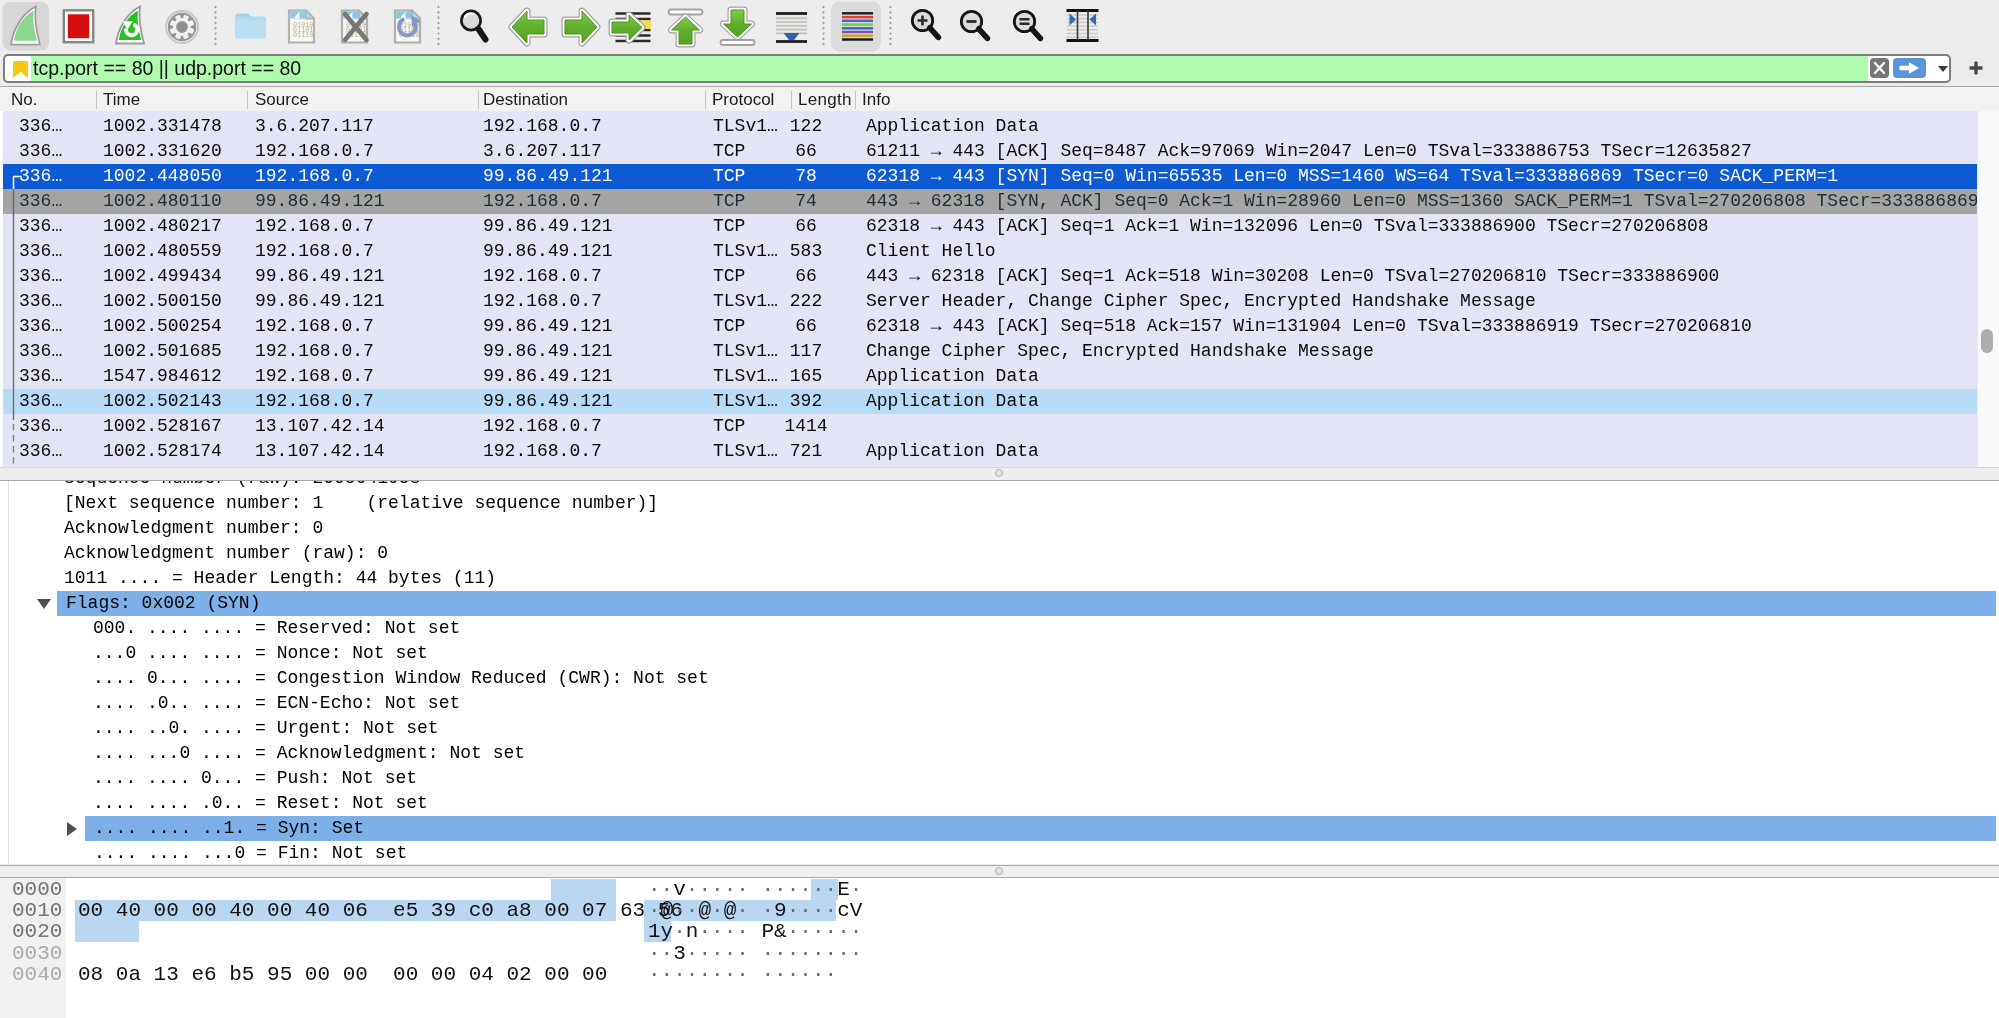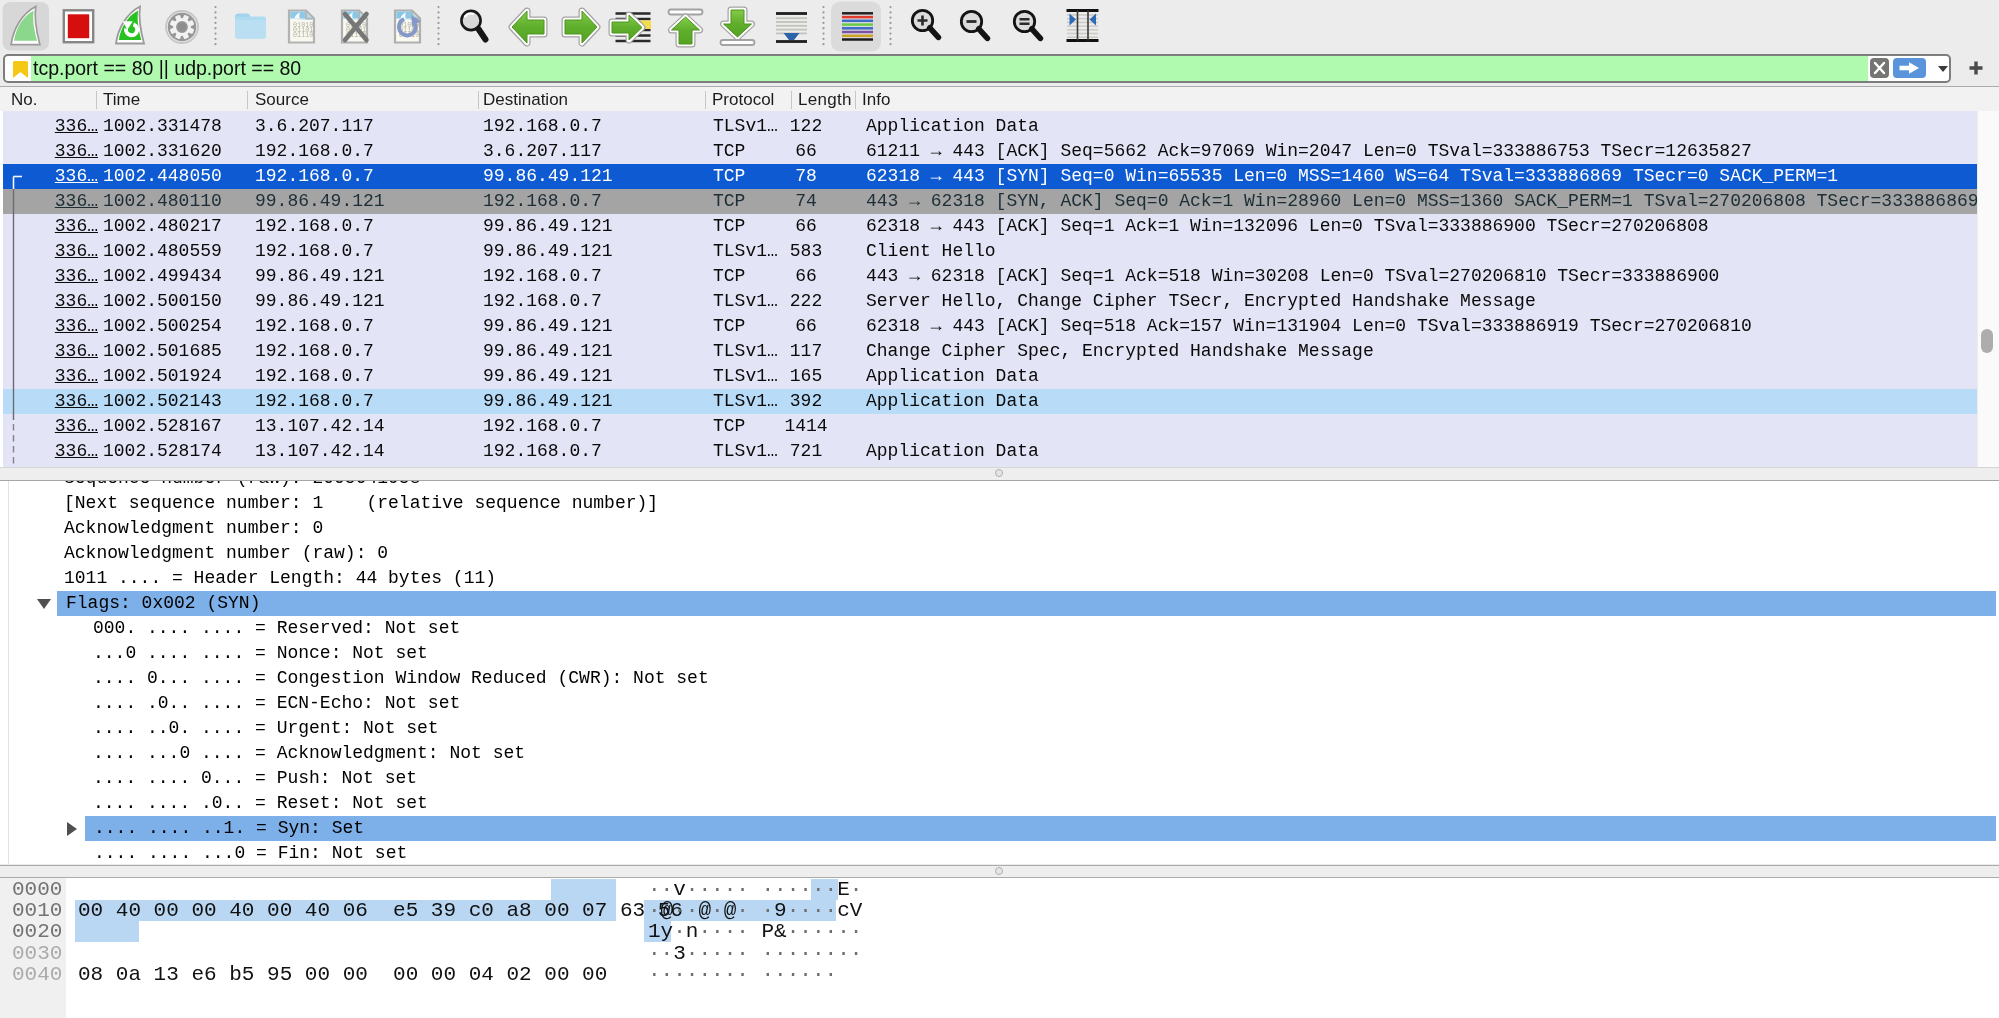--- a/index.html
+++ b/index.html
@@ -17,21 +17,21 @@
 #hdr .lenh{width:53px;overflow:hidden;letter-spacing:0.3px;}
 #hdr span{position:absolute;top:3px;}
 #hdr .vs{position:absolute;top:4px;width:1px;height:18px;background:#c6c6c6;}
 
 .prow{position:absolute;left:3px;width:1974px;height:25px;overflow:hidden;font-family:"Liberation Mono",monospace;font-size:18px;line-height:25px;color:#0a0a0a;white-space:pre;}
 .prow span{position:absolute;top:0;height:25px;}
 .lav{background:#e4e4f7;}
 .sel{background:#0e5ad2;color:#fff;}
 .gray{background:#a4a4a4;color:#1d2e36;}
 .blue2{background:#b8dcf8;}
-.c-no{left:8px;width:87px;text-align:right;text-decoration:underline;}
+.c-no{left:16px;width:87px;text-align:left;}
 .c-time{left:100px;}
 .c-src{left:252px;}
 .c-dst{left:480px;}
 .c-proto{left:710px;}
 .c-len{left:758px;width:90px;text-align:center;}
 .c-info{left:863px;}
 #listbg{left:0;top:111px;width:3px;height:356px;background:#fff;}
 #listlav{left:3px;top:111px;width:1974px;height:356px;background:#e4e4f7;}
 #sbtrack{left:1977px;top:111px;width:22px;height:356px;background:#fafafa;border-left:1px solid #ececec;}
 #sbthumb{left:1981px;top:329px;width:12px;height:24px;background:#adadad;border-radius:6px;}
@@ -224,30 +224,30 @@
 <div class="vs" style="left:96px"></div>
 <div class="vs" style="left:247px"></div>
 <div class="vs" style="left:478px"></div>
 <div class="vs" style="left:705px"></div>
 <div class="vs" style="left:791px"></div>
 <div class="vs" style="left:855px"></div>
 </div>
 <div class="abs" id="listbg"></div>
 <div class="abs" id="listlav"></div>
 <div class="prow lav" style="top:114px"><span class="c-no">336…</span><span class="c-time">1002.331478</span><span class="c-src">3.6.207.117</span><span class="c-dst">192.168.0.7</span><span class="c-proto">TLSv1…</span><span class="c-len">122</span><span class="c-info">Application Data</span></div>
-<div class="prow lav" style="top:139px"><span class="c-no">336…</span><span class="c-time">1002.331620</span><span class="c-src">192.168.0.7</span><span class="c-dst">3.6.207.117</span><span class="c-proto">TCP</span><span class="c-len">66</span><span class="c-info">61211 → 443 [ACK] Seq=5662 Ack=97069 Win=2047 Len=0 TSval=333886753 TSecr=12635827</span></div>
+<div class="prow lav" style="top:139px"><span class="c-no">336…</span><span class="c-time">1002.331620</span><span class="c-src">192.168.0.7</span><span class="c-dst">3.6.207.117</span><span class="c-proto">TCP</span><span class="c-len">66</span><span class="c-info">61211 → 443 [ACK] Seq=8487 Ack=97069 Win=2047 Len=0 TSval=333886753 TSecr=12635827</span></div>
 <div class="prow sel" style="top:164px"><span class="c-no">336…</span><span class="c-time">1002.448050</span><span class="c-src">192.168.0.7</span><span class="c-dst">99.86.49.121</span><span class="c-proto">TCP</span><span class="c-len">78</span><span class="c-info">62318 → 443 [SYN] Seq=0 Win=65535 Len=0 MSS=1460 WS=64 TSval=333886869 TSecr=0 SACK_PERM=1</span></div>
 <div class="prow gray" style="top:189px"><span class="c-no">336…</span><span class="c-time">1002.480110</span><span class="c-src">99.86.49.121</span><span class="c-dst">192.168.0.7</span><span class="c-proto">TCP</span><span class="c-len">74</span><span class="c-info">443 → 62318 [SYN, ACK] Seq=0 Ack=1 Win=28960 Len=0 MSS=1360 SACK_PERM=1 TSval=270206808 TSecr=333886869</span></div>
 <div class="prow lav" style="top:214px"><span class="c-no">336…</span><span class="c-time">1002.480217</span><span class="c-src">192.168.0.7</span><span class="c-dst">99.86.49.121</span><span class="c-proto">TCP</span><span class="c-len">66</span><span class="c-info">62318 → 443 [ACK] Seq=1 Ack=1 Win=132096 Len=0 TSval=333886900 TSecr=270206808</span></div>
 <div class="prow lav" style="top:239px"><span class="c-no">336…</span><span class="c-time">1002.480559</span><span class="c-src">192.168.0.7</span><span class="c-dst">99.86.49.121</span><span class="c-proto">TLSv1…</span><span class="c-len">583</span><span class="c-info">Client Hello</span></div>
 <div class="prow lav" style="top:264px"><span class="c-no">336…</span><span class="c-time">1002.499434</span><span class="c-src">99.86.49.121</span><span class="c-dst">192.168.0.7</span><span class="c-proto">TCP</span><span class="c-len">66</span><span class="c-info">443 → 62318 [ACK] Seq=1 Ack=518 Win=30208 Len=0 TSval=270206810 TSecr=333886900</span></div>
-<div class="prow lav" style="top:289px"><span class="c-no">336…</span><span class="c-time">1002.500150</span><span class="c-src">99.86.49.121</span><span class="c-dst">192.168.0.7</span><span class="c-proto">TLSv1…</span><span class="c-len">222</span><span class="c-info">Server Hello, Change Cipher TSecr, Encrypted Handshake Message</span></div>
+<div class="prow lav" style="top:289px"><span class="c-no">336…</span><span class="c-time">1002.500150</span><span class="c-src">99.86.49.121</span><span class="c-dst">192.168.0.7</span><span class="c-proto">TLSv1…</span><span class="c-len">222</span><span class="c-info">Server Header, Change Cipher Spec, Encrypted Handshake Message</span></div>
 <div class="prow lav" style="top:314px"><span class="c-no">336…</span><span class="c-time">1002.500254</span><span class="c-src">192.168.0.7</span><span class="c-dst">99.86.49.121</span><span class="c-proto">TCP</span><span class="c-len">66</span><span class="c-info">62318 → 443 [ACK] Seq=518 Ack=157 Win=131904 Len=0 TSval=333886919 TSecr=270206810</span></div>
 <div class="prow lav" style="top:339px"><span class="c-no">336…</span><span class="c-time">1002.501685</span><span class="c-src">192.168.0.7</span><span class="c-dst">99.86.49.121</span><span class="c-proto">TLSv1…</span><span class="c-len">117</span><span class="c-info">Change Cipher Spec, Encrypted Handshake Message</span></div>
-<div class="prow lav" style="top:364px"><span class="c-no">336…</span><span class="c-time">1002.501924</span><span class="c-src">192.168.0.7</span><span class="c-dst">99.86.49.121</span><span class="c-proto">TLSv1…</span><span class="c-len">165</span><span class="c-info">Application Data</span></div>
+<div class="prow lav" style="top:364px"><span class="c-no">336…</span><span class="c-time">1547.984612</span><span class="c-src">192.168.0.7</span><span class="c-dst">99.86.49.121</span><span class="c-proto">TLSv1…</span><span class="c-len">165</span><span class="c-info">Application Data</span></div>
 <div class="prow blue2" style="top:389px"><span class="c-no">336…</span><span class="c-time">1002.502143</span><span class="c-src">192.168.0.7</span><span class="c-dst">99.86.49.121</span><span class="c-proto">TLSv1…</span><span class="c-len">392</span><span class="c-info">Application Data</span></div>
 <div class="prow lav" style="top:414px"><span class="c-no">336…</span><span class="c-time">1002.528167</span><span class="c-src">13.107.42.14</span><span class="c-dst">192.168.0.7</span><span class="c-proto">TCP</span><span class="c-len">1414</span></div>
 <div class="prow lav" style="top:439px"><span class="c-no">336…</span><span class="c-time">1002.528174</span><span class="c-src">13.107.42.14</span><span class="c-dst">192.168.0.7</span><span class="c-proto">TLSv1…</span><span class="c-len">721</span><span class="c-info">Application Data</span></div>
 <svg class="abs" style="left:0;top:111px" width="30" height="356">
     <path d="M13.5 65.5 H22" stroke="#f8f8f8" stroke-width="1.6" fill="none"></path>
     <path d="M13.5 65.5 V78" stroke="#f8f8f8" stroke-width="1.6" fill="none"></path>
     <path d="M13.5 78 V309" stroke="#6a6a72" stroke-width="1.4" fill="none"></path>
     <path d="M13.5 313 V356" stroke="#80808a" stroke-width="1.4" stroke-dasharray="6.5 4.5" fill="none"></path>
   </svg>
 <div class="abs" id="sbtrack"></div>

